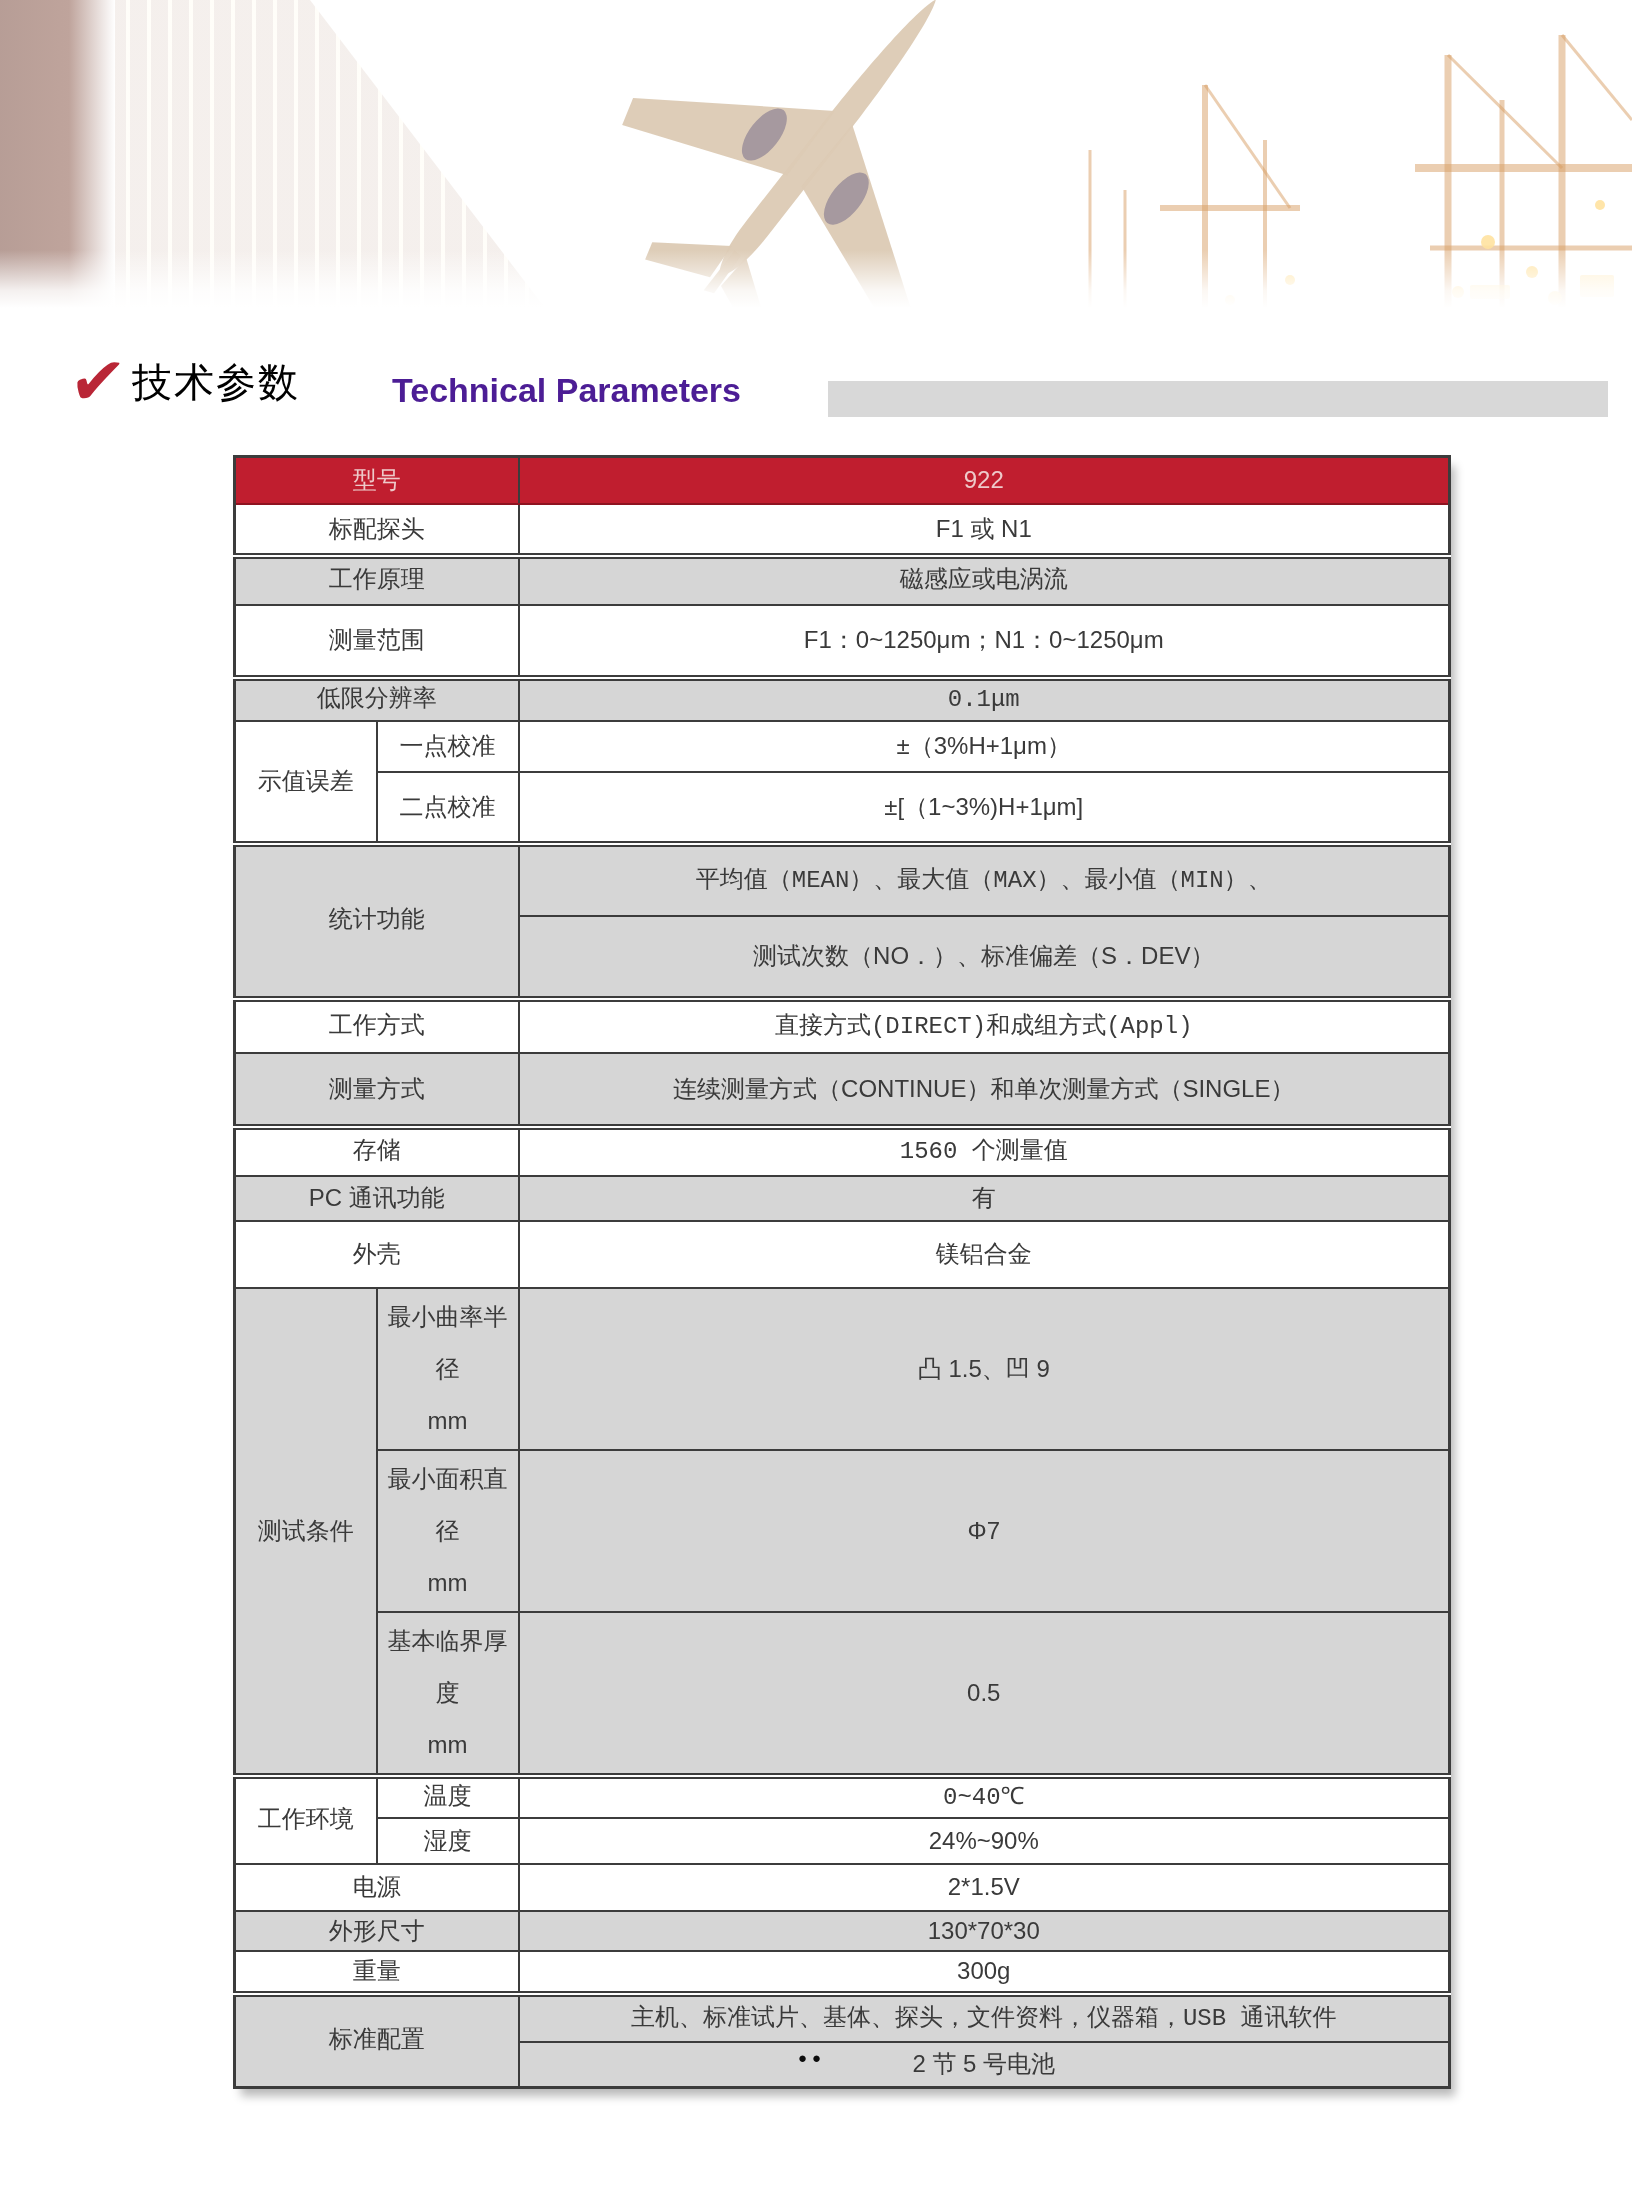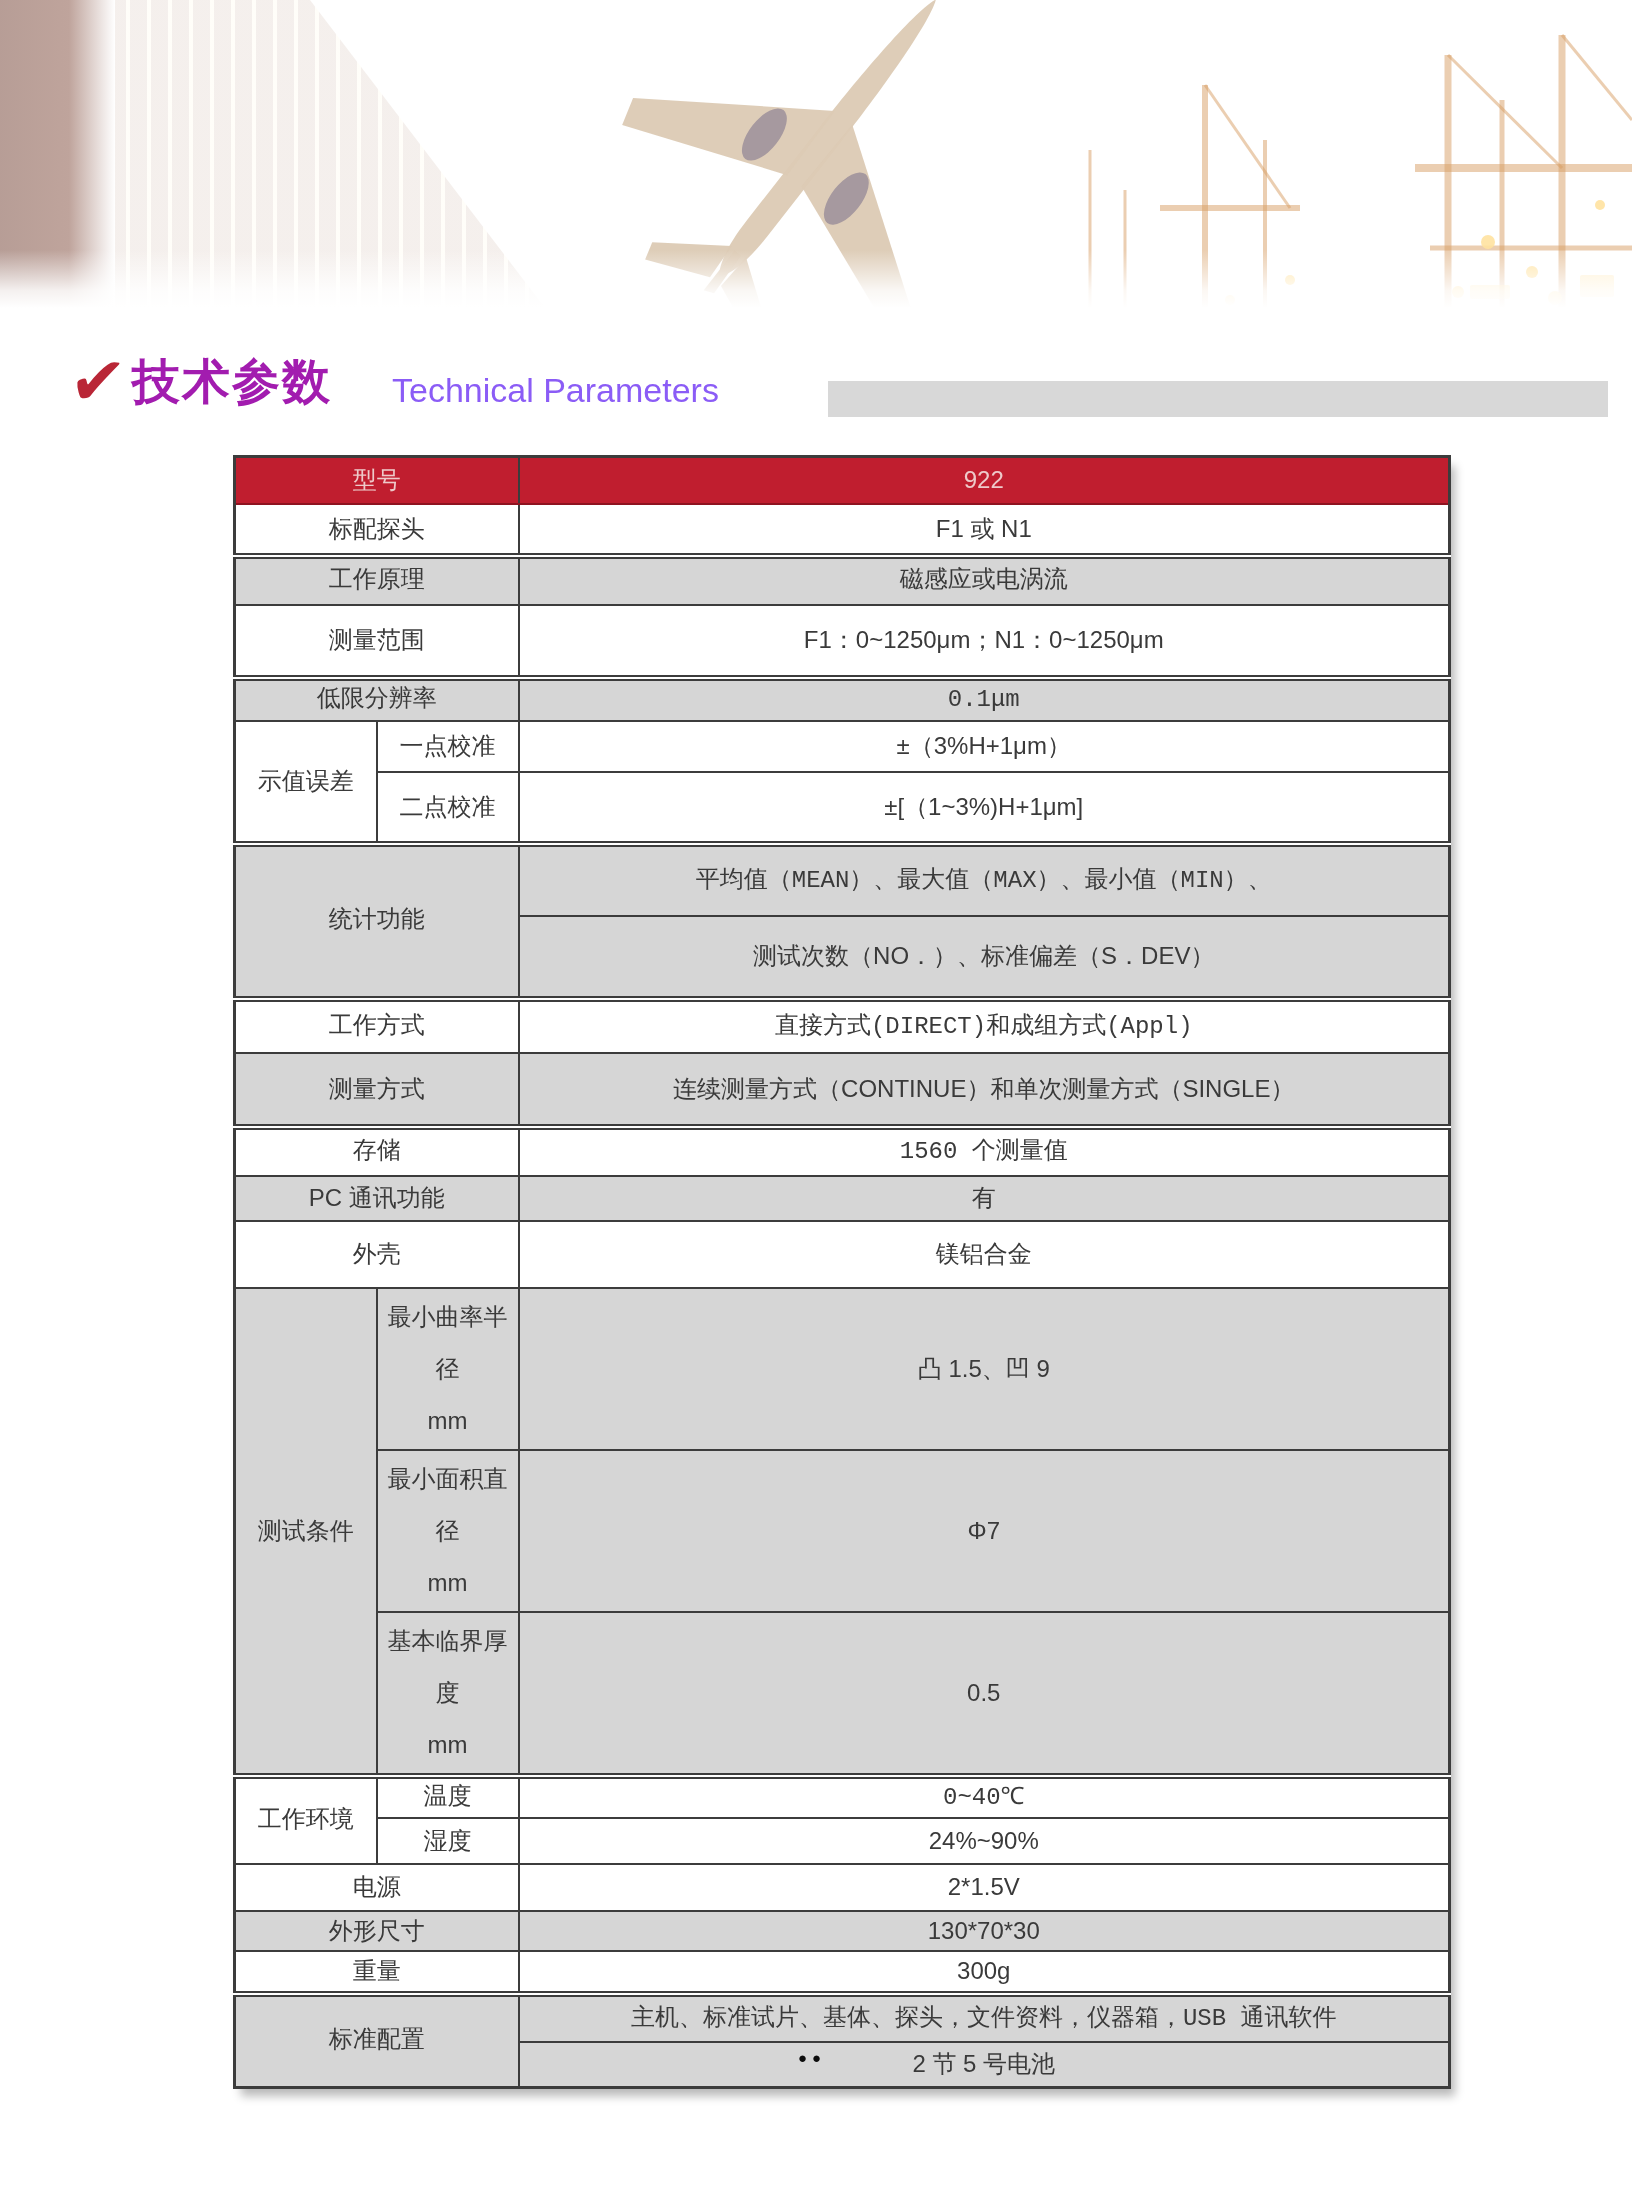--- a/index.html
+++ b/index.html
@@ -34,26 +34,26 @@
     background:linear-gradient(to bottom, rgba(255,255,255,0) 0%, rgba(255,255,255,.85) 70%, #ffffff 100%);
   }
 
   
   .title-row{position:absolute;left:0;top:340px;width:1632px;height:90px;}
   .check{
     position:absolute;left:70px;top:8px;font-size:66px;line-height:66px;
     color:#b92636;font-weight:700;transform:skewX(-6deg);
   }
   .tzh{
-    position:absolute;left:132px;top:14px;font-size:48px;line-height:56px;
-    color:#a21caf;font-weight:700;letter-spacing:2px;
+    position:absolute;left:132px;top:14px;font-size:40px;line-height:56px;
+    color:#000000;font-weight:400;letter-spacing:2px;
   }
   .ten{
     position:absolute;left:392px;top:30px;font-size:34px;line-height:40px;
-    color:#8b5cf6;font-weight:400;
+    color:#4c1d95;font-weight:700;
   }
   .title-bar{
     position:absolute;left:828px;top:41px;width:780px;height:36px;background:#d8d8d8;
   }
 
   
   .spec-wrap{position:absolute;left:208px;top:455px;}
   table.spec{
     border-collapse:collapse;table-layout:fixed;width:1215px;
     background:#ffffff;

